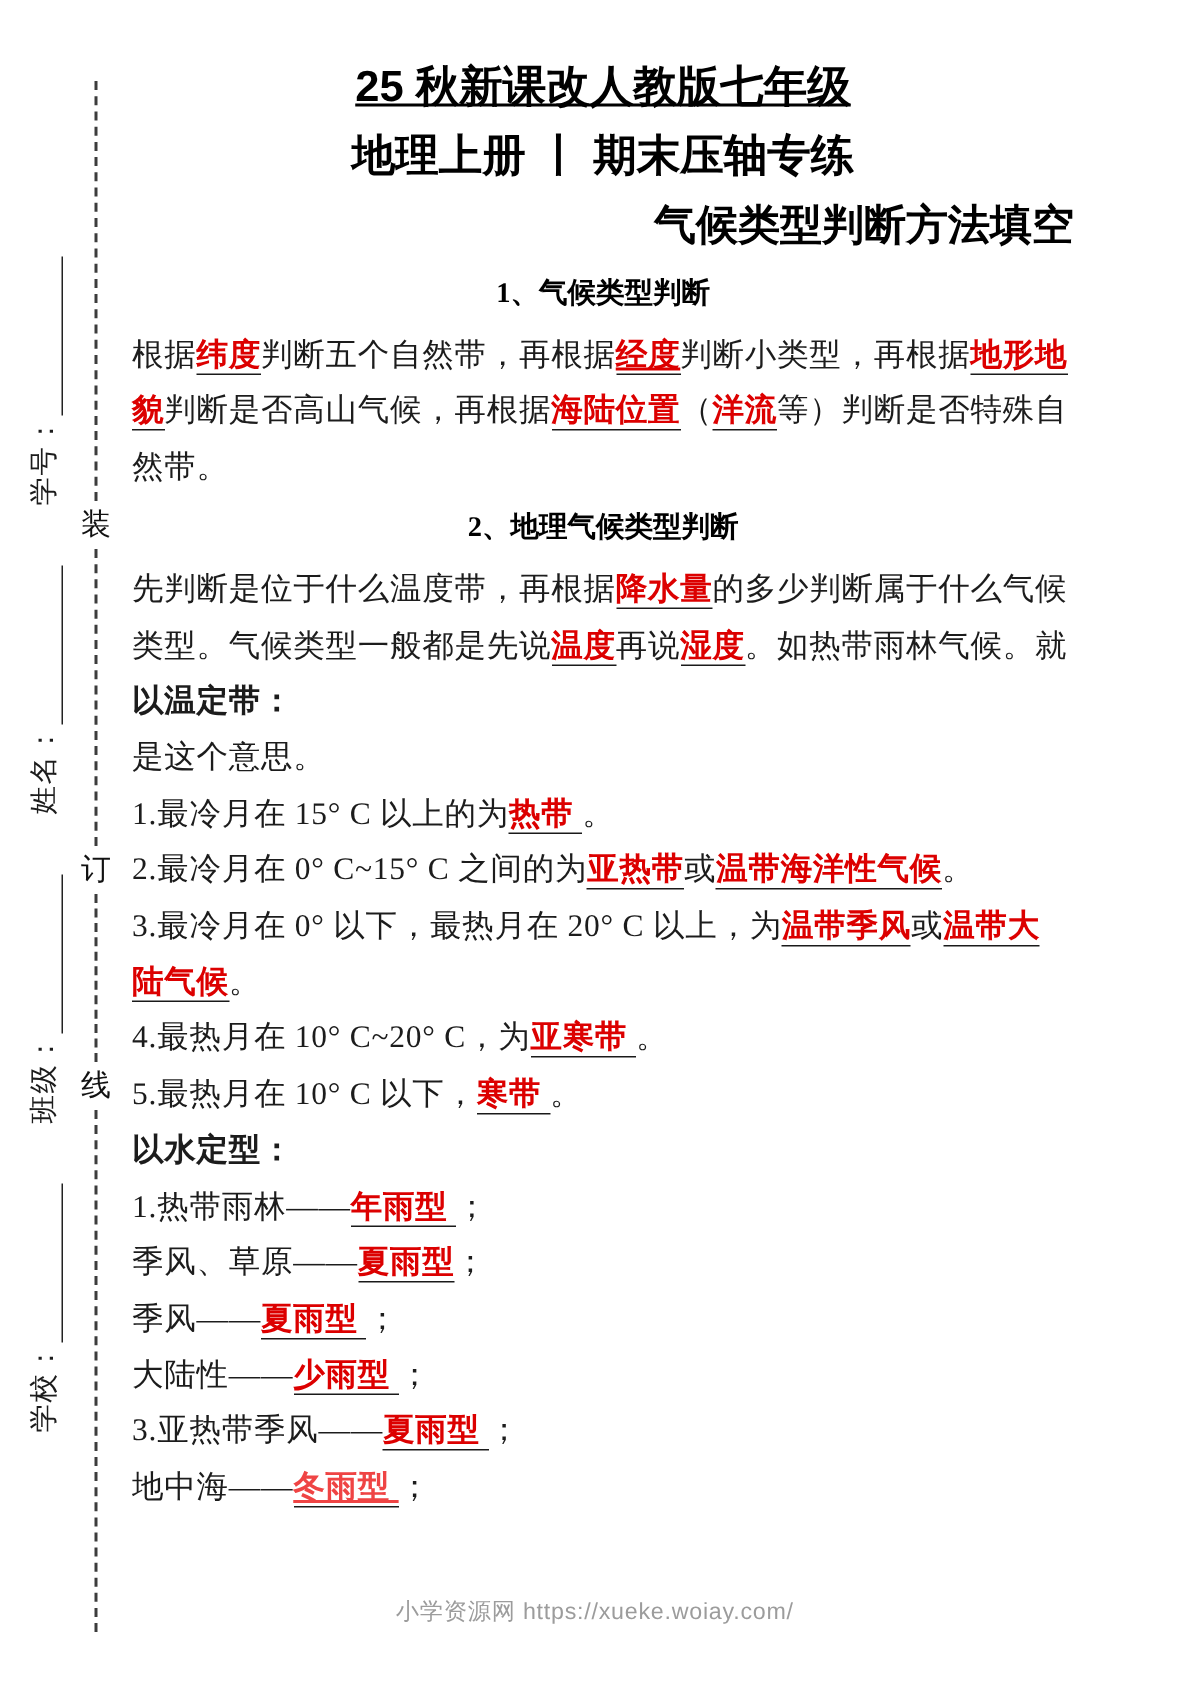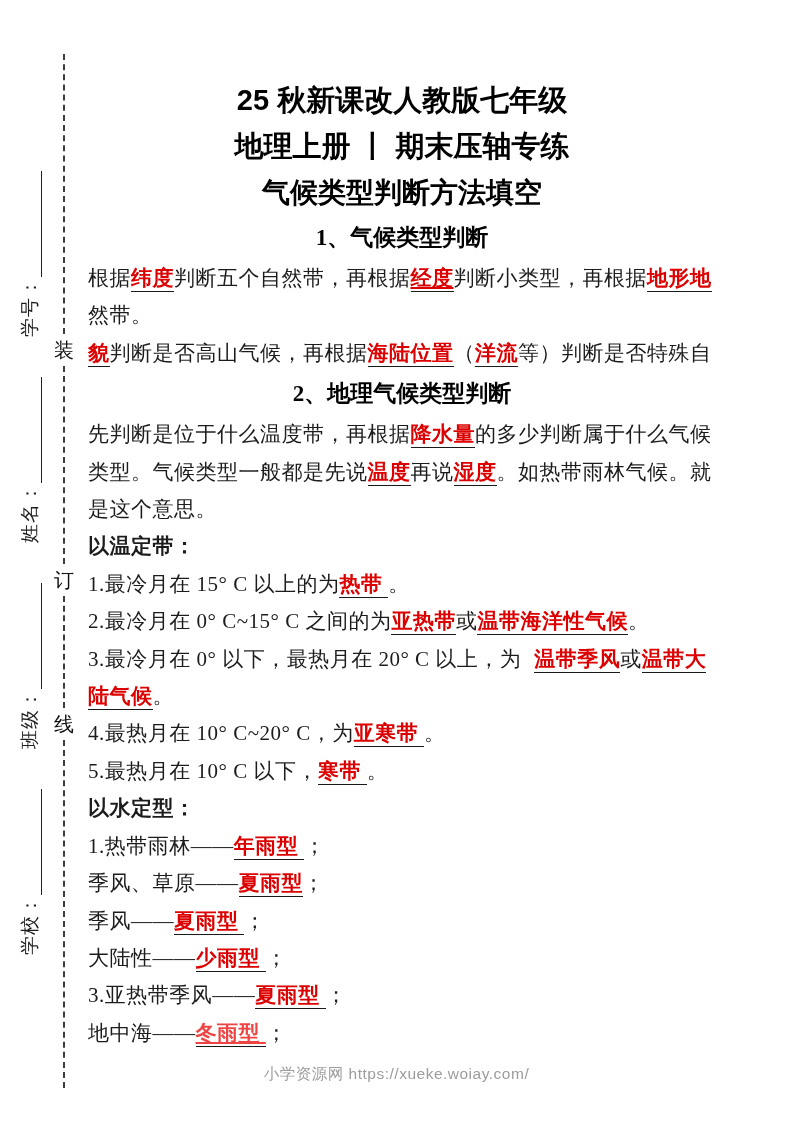--- a/index.html
+++ b/index.html
@@ -64,31 +64,31 @@
   .title-main {
     margin: 0;
     padding: 0;
     font-family: "Liberation Sans", sans-serif;
     font-size: 29px;
     font-weight: bold;
     text-align: center;
     line-height: 46px;
     color: #000000;
   }
-  .title-main.first { margin-top: 77px; }
+  .title-main.first { margin-top: 35px; text-decoration: underline; }
   .title-sub {
     margin: 0;
     font-size: 28px;
     font-weight: bold;
-    text-align: center;
+    text-align: right;
     line-height: 47px;
     color: #000000;
   }
   .sec-heading {
-    font-size: 23px;
+    font-size: 19px;
     font-weight: bold;
     text-align: center;
     line-height: 44px;
     color: #000000;
   }
   .line {
     font-size: 21px;
     line-height: 37.4px;
     text-align: justify;
     letter-spacing: 0.5px;
@@ -149,30 +149,30 @@
     <div class="bseg s4"></div>
   </div>
 
   <main class="content">
     <h1 class="title-main first">25 秋新课改人教版七年级</h1>
     <h1 class="title-main">地理上册 丨 期末压轴专练</h1>
     <h2 class="title-sub">气候类型判断方法填空</h2>
     <div>
         <div class="sec-heading">1、气候类型判断</div>
         <div class="line"><span class="plain">根据</span><span class="hl" style="color: rgb(220, 0, 0);">纬度</span><span class="plain">判断五个自然带，再根据</span><span class="hl" style="color: rgb(220, 0, 0); text-decoration: underline;">经度</span><span class="plain">判断小类型，再根据</span><span class="hl" style="color: rgb(220, 0, 0);">地形地</span></div>
+        <div class="line"><span class="hl" style="color: rgb(220, 0, 0);">貌</span><span class="plain">判断是否高山气候，再根据</span><span class="hl" style="color: rgb(220, 0, 0);">海陆位置</span><span class="plain">（</span><span class="hl" style="color: rgb(220, 0, 0);">洋流</span><span class="plain">等）判断是否特殊自</span></div>
         <div class="line"><span class="plain">然带。</span></div>
-        <div class="line"><span class="hl" style="color: rgb(220, 0, 0);">貌</span><span class="plain">判断是否高山气候，再根据</span><span class="hl" style="color: rgb(220, 0, 0);">海陆位置</span><span class="plain">（</span><span class="hl" style="color: rgb(220, 0, 0);">洋流</span><span class="plain">等）判断是否特殊自</span></div>
         <div class="sec-heading">2、地理气候类型判断</div>
         <div class="line"><span class="plain">先判断是位于什么温度带，再根据</span><span class="hl" style="color: rgb(220, 0, 0);">降水量</span><span class="plain">的多少判断属于什么气候</span></div>
         <div class="line"><span class="plain">类型。气候类型一般都是先说</span><span class="hl" style="color: rgb(220, 0, 0);">温度</span><span class="plain">再说</span><span class="hl" style="color: rgb(220, 0, 0);">湿度</span><span class="plain">。如热带雨林气候。就</span></div>
+        <div class="line bold"><span class="plain">以温定带：</span></div>
         <div class="line"><span class="plain">是这个意思。</span></div>
-        <div class="line bold"><span class="plain">以温定带：</span></div>
         <div class="line"><span class="plain">1.最冷月在 15° C 以上的为</span><span class="hl" style="color: rgb(220, 0, 0);">热带 </span><span class="plain">。</span></div>
         <div class="line"><span class="plain">2.最冷月在 0° C~15° C 之间的为</span><span class="hl" style="color: rgb(220, 0, 0);">亚热带</span><span class="plain">或</span><span class="hl" style="color: rgb(220, 0, 0);">温带海洋性气候</span><span class="plain">。</span></div>
-        <div class="line"><span class="plain">3.最冷月在 0° 以下，最热月在 20° C 以上，为</span><span class="hl" style="color: rgb(220, 0, 0); margin-left: 13px;">温带季风</span><span class="plain">或</span><span class="hl" style="color: rgb(220, 0, 0);">温带大</span></div>
+        <div class="line"><span class="plain">3.最冷月在 0° 以下，最热月在 20° C 以上，为</span><span class="hl" style="color: rgb(220, 0, 0);">温带季风</span><span class="plain">或</span><span class="hl" style="color: rgb(220, 0, 0);">温带大</span></div>
         <div class="line"><span class="hl" style="color: rgb(220, 0, 0);">陆气候</span><span class="plain">。</span></div>
         <div class="line"><span class="plain">4.最热月在 10° C~20° C，为</span><span class="hl" style="color: rgb(220, 0, 0);">亚寒带 </span><span class="plain">。</span></div>
         <div class="line"><span class="plain">5.最热月在 10° C 以下，</span><span class="hl" style="color: rgb(220, 0, 0);">寒带 </span><span class="plain">。</span></div>
         <div class="line bold"><span class="plain">以水定型：</span></div>
         <div class="line"><span class="plain">1.热带雨林——</span><span class="hl" style="color: rgb(220, 0, 0);">年雨型 </span><span class="plain">；</span></div>
         <div class="line"><span class="plain">季风、草原——</span><span class="hl" style="color: rgb(220, 0, 0);">夏雨型</span><span class="plain">；</span></div>
         <div class="line"><span class="plain">季风——</span><span class="hl" style="color: rgb(220, 0, 0);">夏雨型 </span><span class="plain">；</span></div>
         <div class="line"><span class="plain">大陆性——</span><span class="hl" style="color: rgb(220, 0, 0);">少雨型 </span><span class="plain">；</span></div>
         <div class="line"><span class="plain">3.亚热带季风——</span><span class="hl" style="color: rgb(220, 0, 0);">夏雨型 </span><span class="plain">；</span></div>
         <div class="line"><span class="plain">地中海——</span><span class="hl" style="color: #ef4444; text-decoration: underline;">冬雨型 </span><span class="plain">；</span></div>

